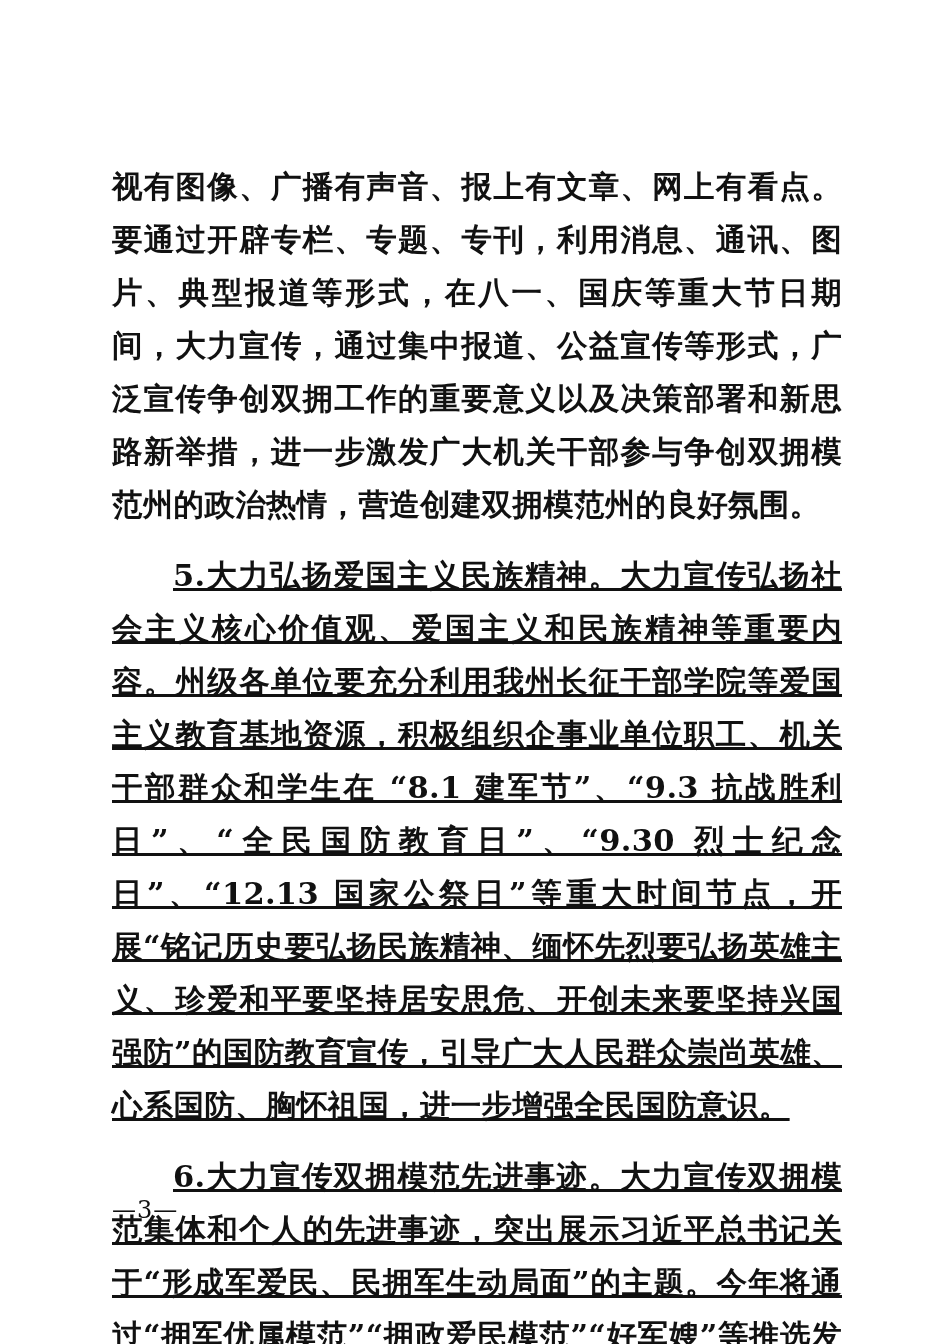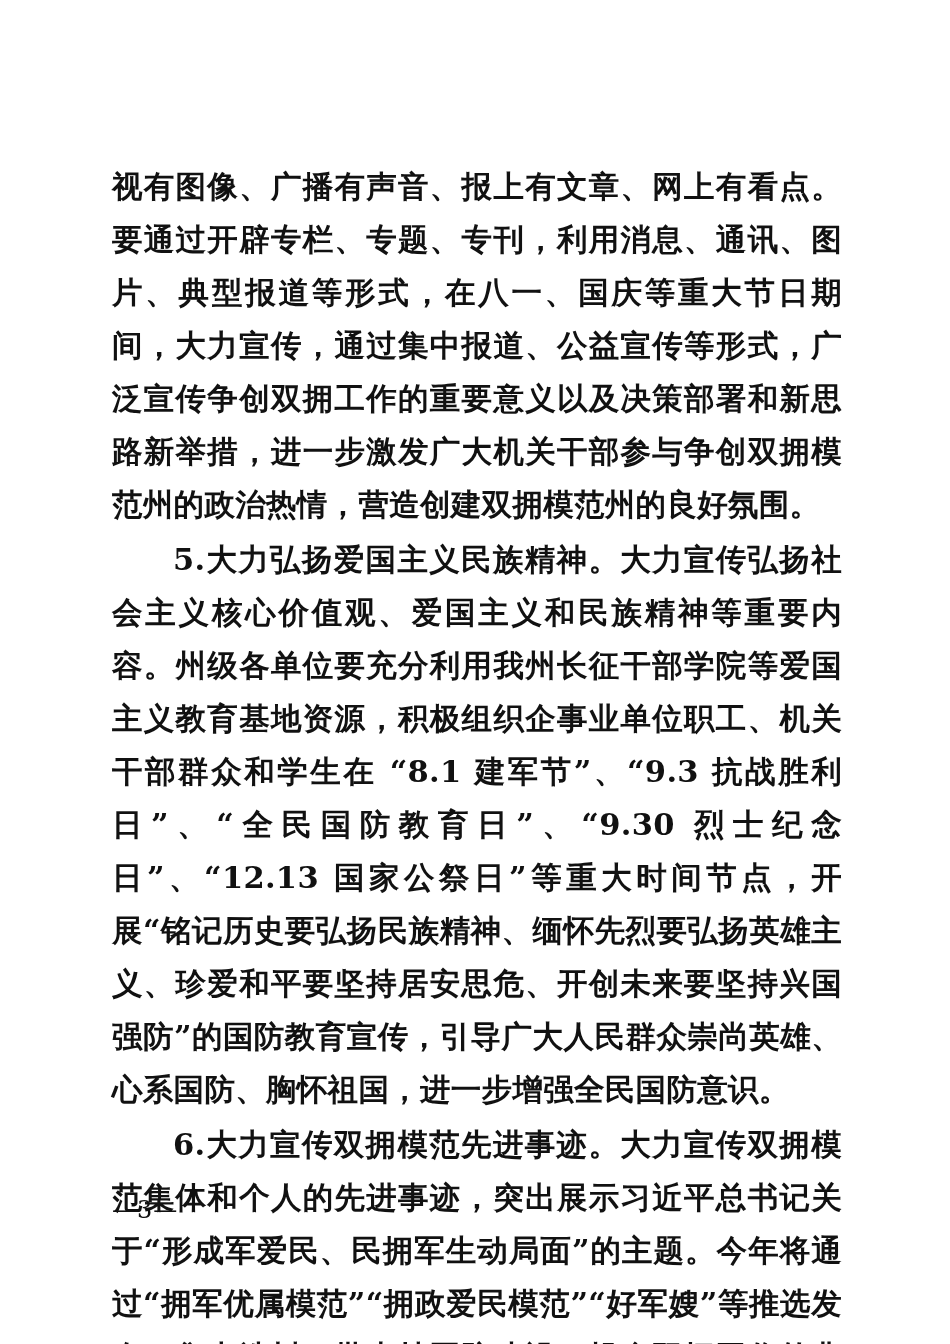--- a/index.html
+++ b/index.html
@@ -26,21 +26,22 @@
     font-size: 30.5px;
     line-height: 53px;
     color: #111111;
     text-align: justify;
     text-justify: inter-ideograph;
     margin: 0 0 0 0;
     letter-spacing: 0.3px;
     font-weight: 600;
   }
   .para + .para {
-    margin-top: 2px;
+    margin-top: 18px;
+    text-decoration: underline;
   }
   .indent {
     text-indent: 61px;
   }
   .footer {
     position: absolute;
     left: 112px;
     top: 1196px;
     width: 730px;
     font-family: "DejaVu Serif", "Liberation Serif", serif;

